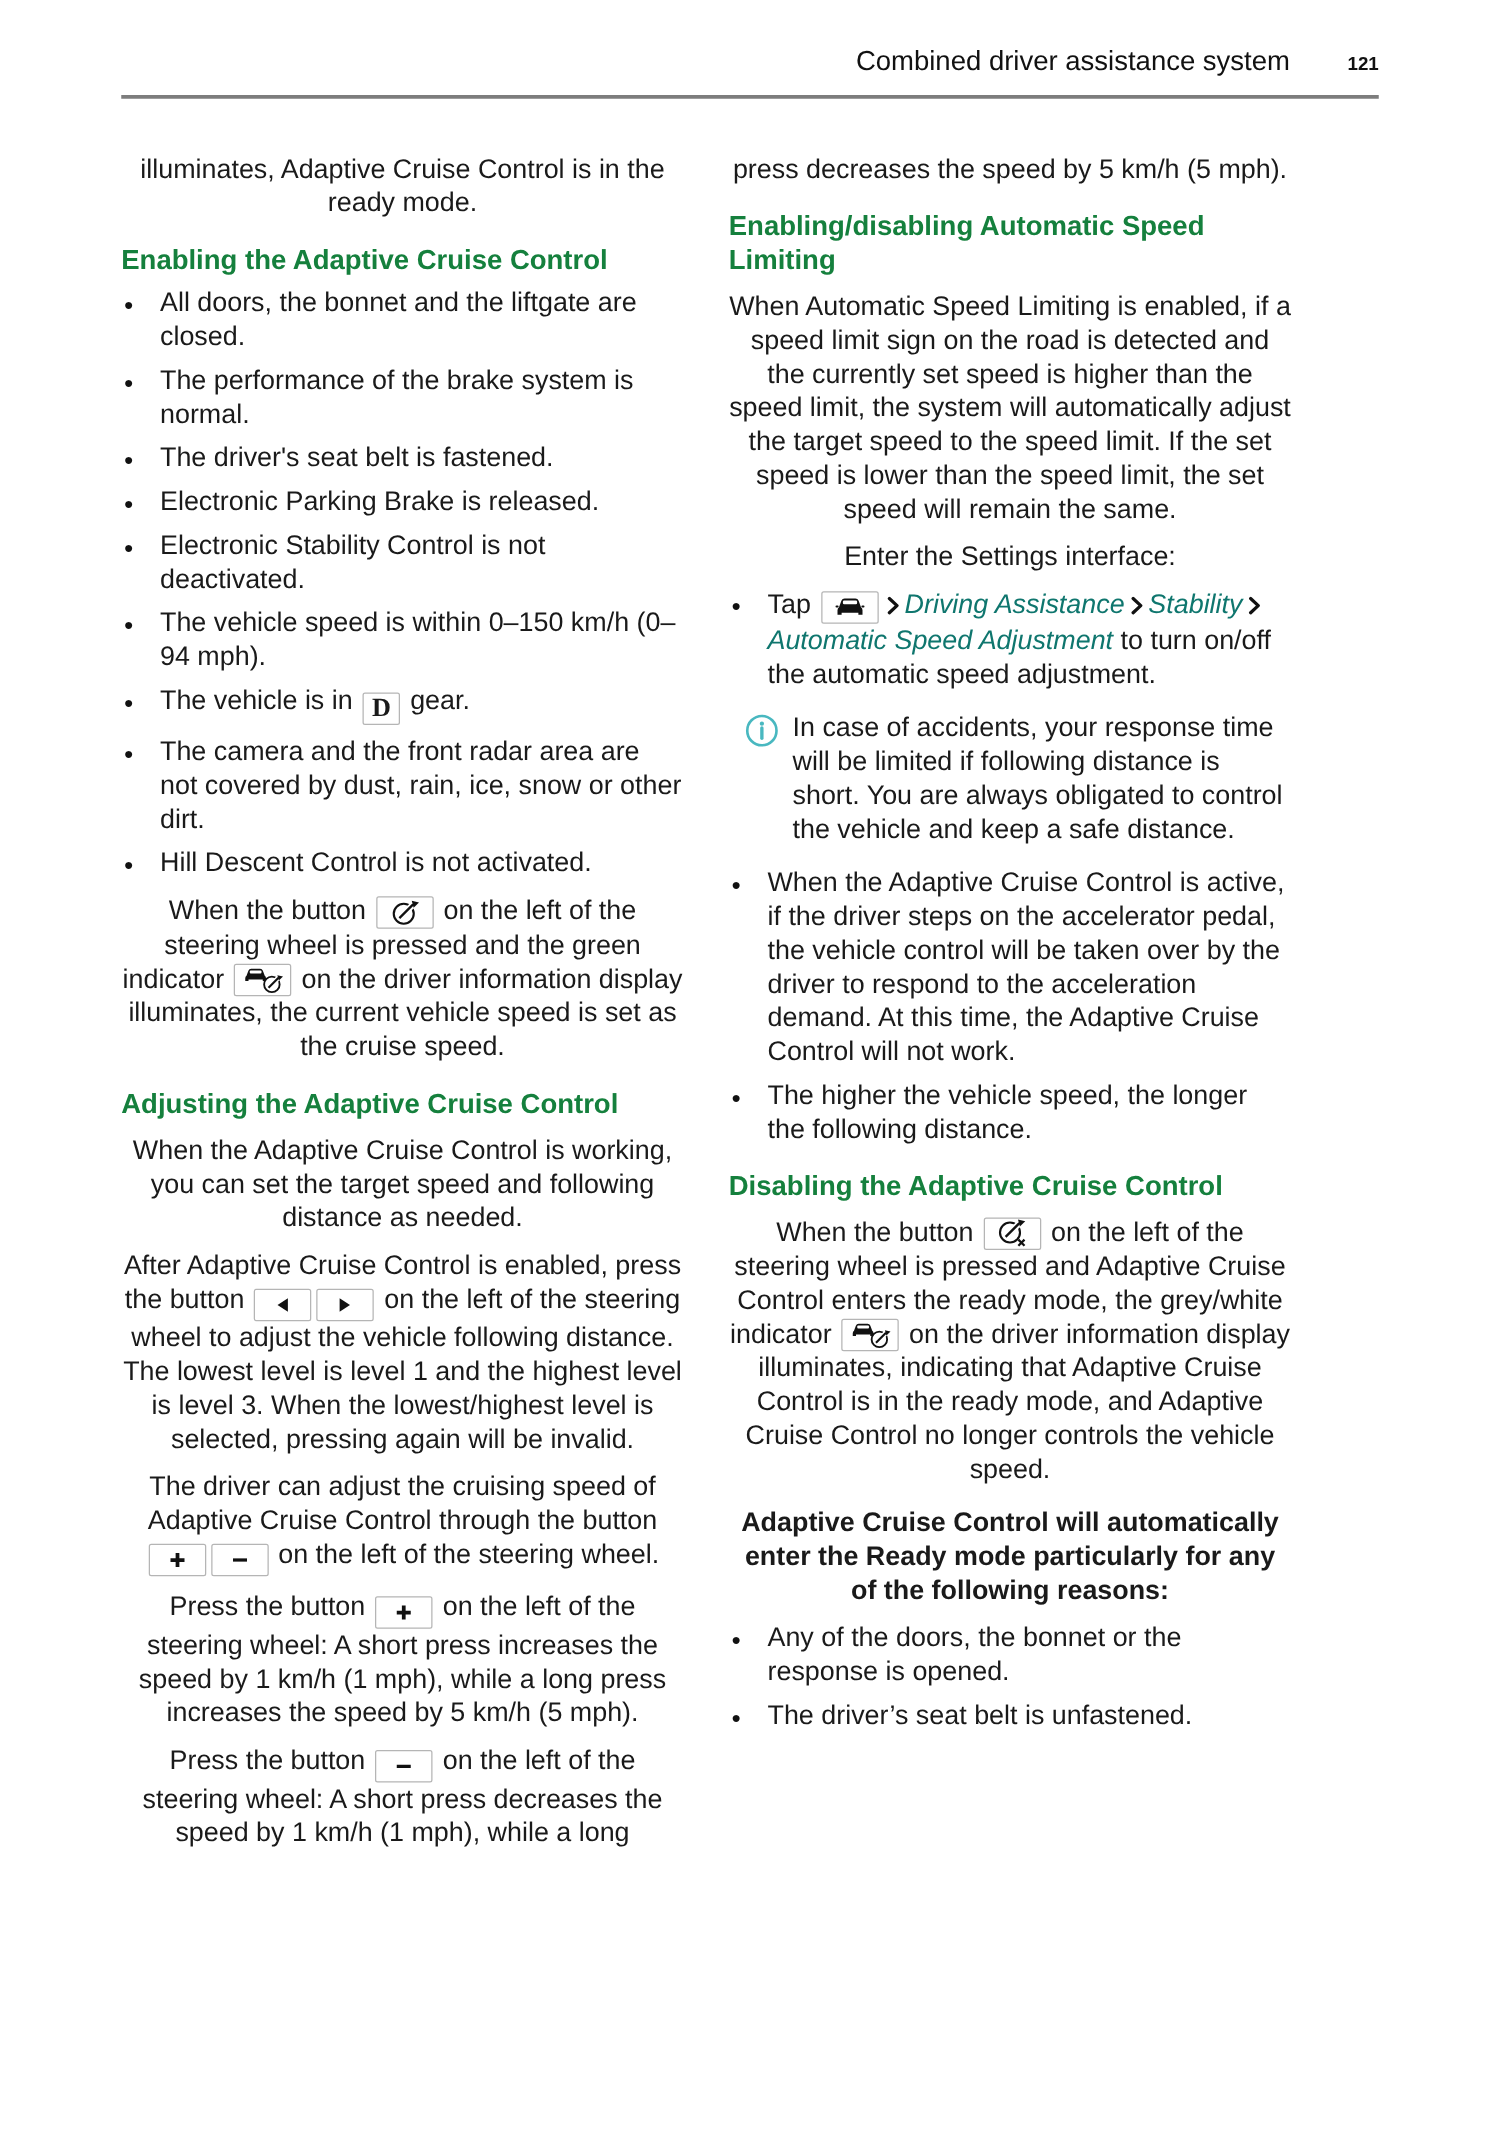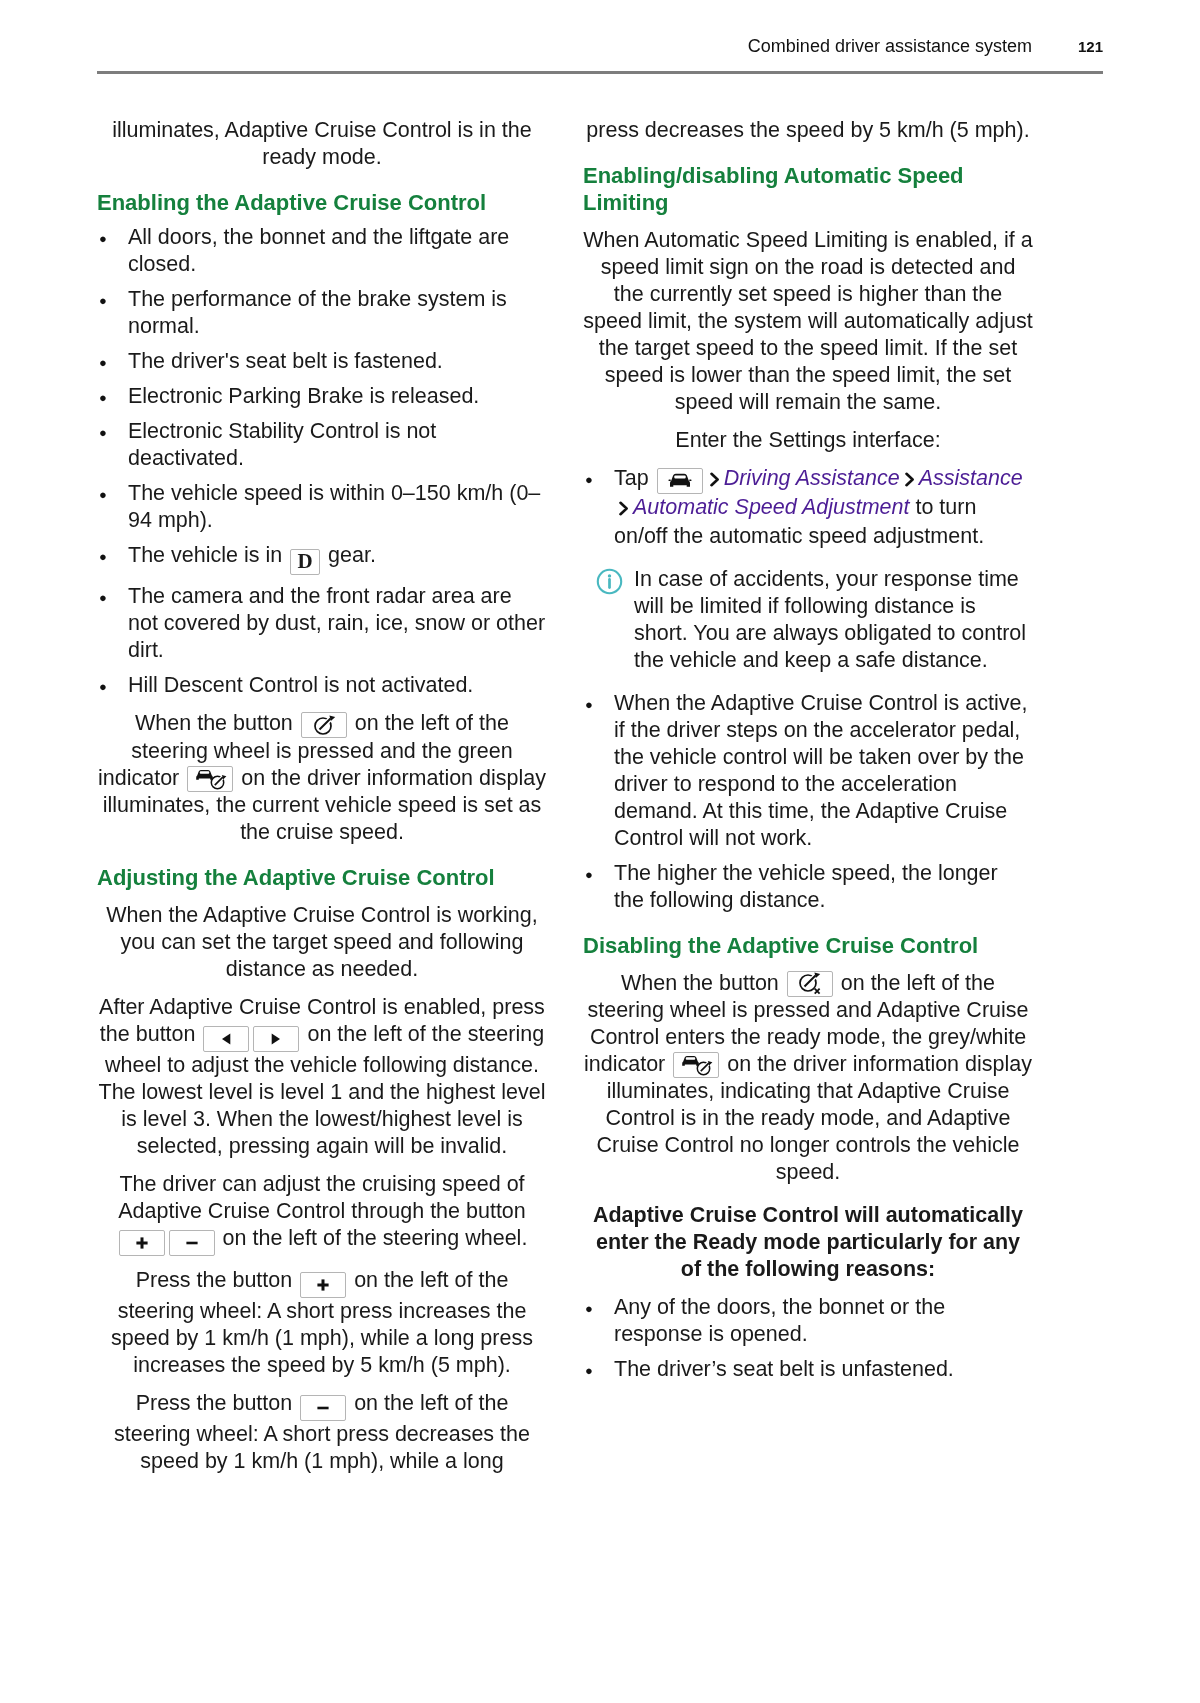--- a/index.html
+++ b/index.html
@@ -3,40 +3,40 @@
 <meta charset="utf-8">
 <style>
   html,body{margin:0;padding:0;}
   body{
     width:1200px;height:1703px;background:#ffffff;overflow:hidden;
     font-family:"Liberation Sans","DejaVu Sans",sans-serif;
     color:#1a1a1a;
   }
   .page{padding:36px 97px 0 97px;box-sizing:border-box;}
   .hdr{display:flex;justify-content:flex-end;align-items:baseline;gap:46px;}
-  .hdr .title{font-size:18px;color:#111;text-align:center;}
+  .hdr .title{font-size:22px;color:#111;text-align:center;}
   .hdr .pagenum{font-size:15px;font-weight:bold;color:#111;}
   .rule{border:none;border-top:3px solid #7d7d7d;margin:14px 0 0 0;}
   .columns{display:flex;gap:36px;margin-top:32px;}
   .col{width:450px;font-size:21.5px;line-height:27px;}
   .col p{margin:11px 0;text-align:center;}
   .col h3{font-size:22px;line-height:27px;margin:18px 0 7px 0;color:#15803d;}
   .col p.bold{font-weight:bold;margin-top:16px;}
   ul.blist{list-style:none;margin:6px 0 10px 0;padding:0;}
   ul.blist li{position:relative;padding-left:31px;margin:8px 0;}
   ul.blist li::before{content:"●";position:absolute;left:2px;top:1px;font-size:13px;color:#111;}
   .kbd{
     display:inline-flex;align-items:center;justify-content:center;
     min-width:46px;height:26px;padding:0 5px;box-sizing:border-box;
     border:1px solid #b5b5b5;border-radius:2px;background:#fff;
     vertical-align:-6px;margin:0 2px;
   }
   .kbd-narrow{min-width:30px;}
   .gear-d{font-family:"Liberation Serif","DejaVu Serif",serif;font-weight:bold;font-size:21px;line-height:1;}
-  .menu-item{font-style:italic;color:#4c1d95;}
+  .menu-item{font-style:italic;color:#0f766e;}
   .chev{display:inline-block;vertical-align:-2px;margin:0 4px;}
   .note{display:flex;gap:11px;margin:16px 0 16px 13px;}
   .note .note-ic{flex:0 0 27px;margin-top:2px;}
   .note .note-text{flex:1;}
 </style>
 </head>
 <body>
 
 <div class="page">
   <div class="hdr">
@@ -121,21 +121,21 @@
               <svg width="26" height="20" viewBox="0 0 26 20">
                 <path d="M4.2 9.8 L6.1 4.6 Q6.8 2.8 8.7 2.8 H17.3 Q19.2 2.8 19.9 4.6 L21.8 9.8 Q23 10.5 23 12.1 V15.8 H19.7 V14.2 H6.3 V15.8 H3 V12.1 Q3 10.5 4.2 9.8 Z" fill="#111"></path>
                 <rect x="7.3" y="4.4" width="11.4" height="3" rx="1" fill="#fff"></rect>
                 <rect x="1.4" y="8.4" width="2.5" height="1.6" rx="0.8" fill="#111"></rect>
                 <rect x="22.1" y="8.4" width="2.5" height="1.6" rx="0.8" fill="#111"></rect>
               </svg>
             </span><span class="chev"><svg width="11" height="15" viewBox="0 0 11 15">
                 <polyline points="2.5,1.8 8.6,7.5 2.5,13.2" fill="none" stroke="#111" stroke-width="2.6" stroke-linecap="round" stroke-linejoin="round"></polyline>
               </svg></span><span class="menu-item">Driving Assistance</span><span class="chev"><svg width="11" height="15" viewBox="0 0 11 15">
                 <polyline points="2.5,1.8 8.6,7.5 2.5,13.2" fill="none" stroke="#111" stroke-width="2.6" stroke-linecap="round" stroke-linejoin="round"></polyline>
-              </svg></span><span class="menu-item">Assistance</span><span class="chev"><svg width="11" height="15" viewBox="0 0 11 15">
+              </svg></span><span class="menu-item">Stability</span><span class="chev"><svg width="11" height="15" viewBox="0 0 11 15">
                 <polyline points="2.5,1.8 8.6,7.5 2.5,13.2" fill="none" stroke="#111" stroke-width="2.6" stroke-linecap="round" stroke-linejoin="round"></polyline>
               </svg></span><span class="menu-item">Automatic Speed Adjustment</span><span> to turn on/off the automatic speed adjustment.</span></li>
         </ul>
         <div class="note">
           <span class="note-ic"><svg width="27" height="27" viewBox="0 0 27 27">
               <circle cx="13.5" cy="13.5" r="11.7" fill="none" stroke="#49b8c0" stroke-width="2.1"></circle>
               <circle cx="13.5" cy="7.9" r="1.7" fill="#49b8c0"></circle>
               <path d="M13.5 11.4 V19.6" stroke="#49b8c0" stroke-width="2.7" stroke-linecap="round"></path>
             </svg></span>
           <div class="note-text">In case of accidents, your response time will be limited if following distance is short. You are always obligated to control the vehicle and keep a safe distance.</div>

